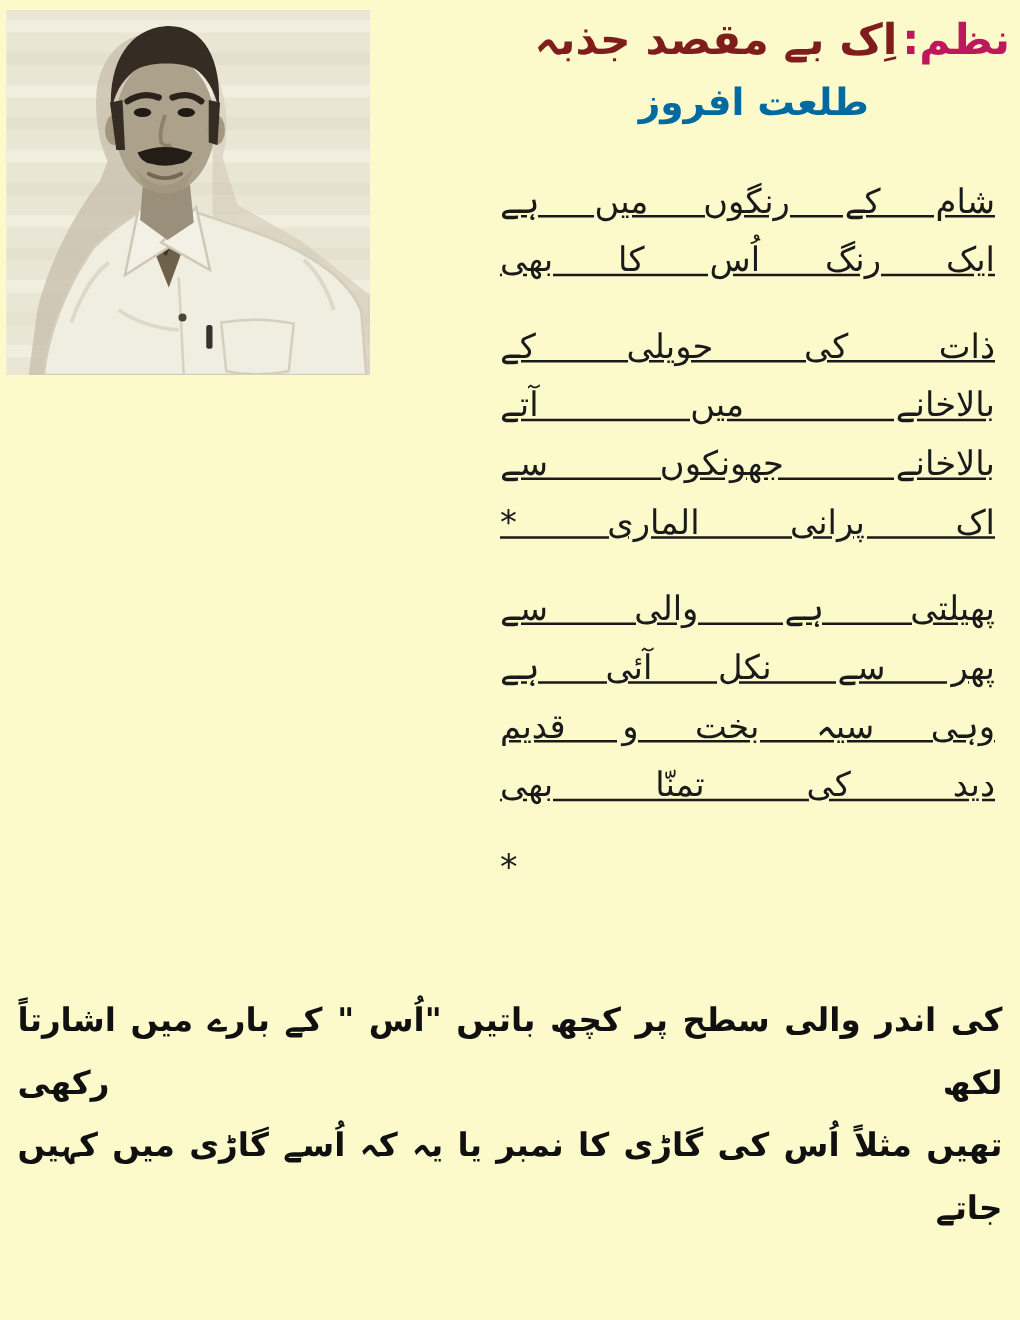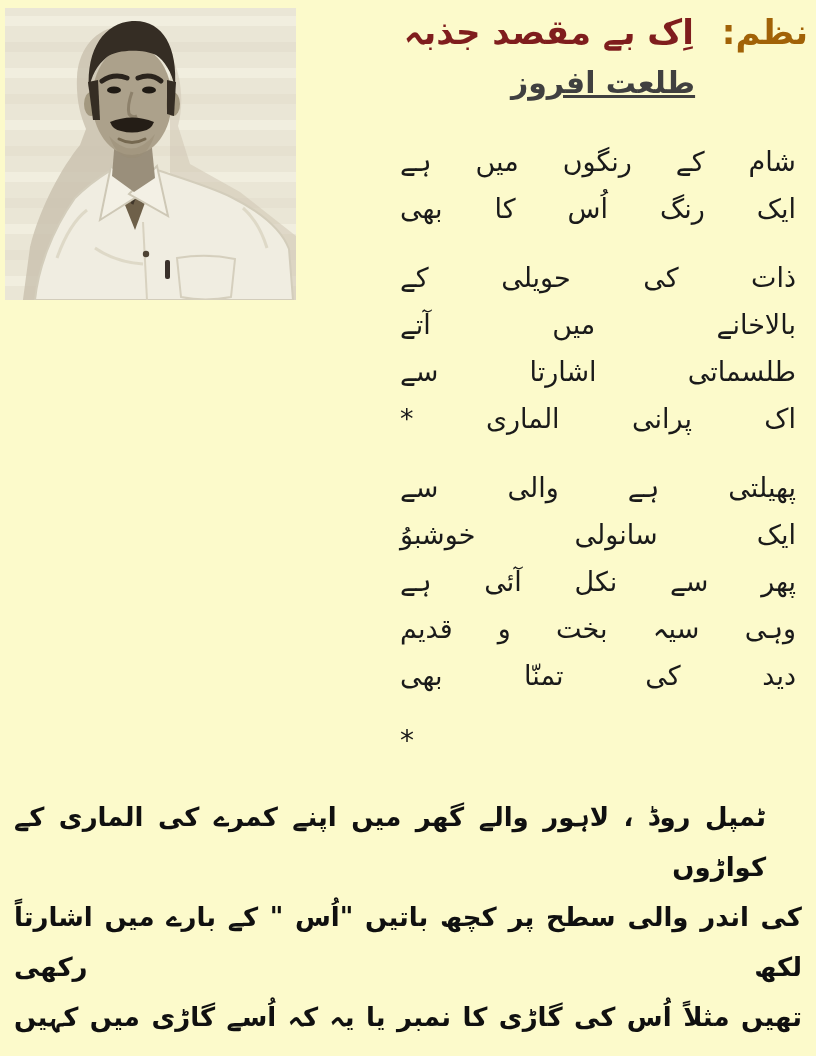--- a/index.html
+++ b/index.html
@@ -29,21 +29,21 @@
     width: 410px;
     direction: rtl;
   }
   .header-line1 {
     text-align: right;
     font-size: 34px;
     font-weight: bold;
     line-height: 56px;
     white-space: nowrap;
   }
-  .poem-label { color: #a16207; margin-left: 28px; }
+  .poem-label { color: #be185d; margin-left: 4px; }
   .poem-title { color: #8C1D22; }
   .poet-line {
     text-align: center;
     font-size: 30px;
     font-weight: bold;
     line-height: 46px;
     color: #2A36A0;
   }
 
   
@@ -53,20 +53,21 @@
     width: 396px;
     direction: rtl;
     font-size: 27px;
     line-height: 47px;
     color: #1A1A1A;
   }
   .stanza { margin-bottom: 22px; }
   .pline {
     text-align: justify;
     text-align-last: justify;
+    text-decoration: underline;
   }
   .asterisk-line {
     text-align: left;
     font-size: 28px;
     line-height: 40px;
     margin-top: 2px;
     color: #1A1A1A;
   }
 
   
@@ -148,42 +149,40 @@
     <path d="M127,84 q-5,14 -3,22 q3,4 8,2" stroke="#8D816B" stroke-width="3" fill="none"></path>
     <path d="M105,114 q22,-9 44,0 q-3,8 -11,9 q-11,3 -22,0 q-8,-1 -11,-9 Z" fill="#241D16"></path>
     <path d="M114,131 q13,7 26,0" stroke="#756850" stroke-width="3" fill="none" stroke-linecap="round"></path>
   </svg>
 </div>
 
 <div class="header">
   <div class="header-line1">
     <span class="poem-label">نظم:</span><span class="poem-title" style="color: #7f1d1d;">اِک بے مقصد جذبہ</span>
   </div>
-  <div class="poet-line" style="color: #404040; text-decoration: underline;">طلعت افروز</div>
+  <div class="poet-line" style="color: #0369a1;">طلعت افروز</div>
 </div>
 
 <div class="poem">
   <div class="stanza">
     <div class="pline">شام کے رنگوں میں ہے</div>
     <div class="pline">ایک رنگ اُس کا بھی</div>
   </div>
   <div class="stanza">
     <div class="pline">ذات کی حویلی کے</div>
     <div class="pline">بالاخانے میں آتے</div>
-    <div class="pline">طلسماتی اشارتا سے</div>
+    <div class="pline">بالاخانے جھونکوں سے</div>
     <div class="pline">اک پرانی الماری *</div>
   </div>
   <div class="stanza">
     <div class="pline">پھیلتی ہے والی سے</div>
-    <div class="pline">ایک سانولی خوشبوُ</div>
     <div class="pline">پھر سے نکل آئی ہے</div>
     <div class="pline">وہی سیہ بخت و قدیم</div>
     <div class="pline">دید کی تمنّا بھی</div>
   </div>
   <div class="asterisk-line">*</div>
 </div>
 
 <div class="prose">
-  <div class="pr-line first">ٹمپل روڈ ، لاہور والے گھر میں اپنے کمرے کی الماری کے کواڑوں</div>
   <div class="pr-line">کی اندر والی سطح پر کچھ باتیں "اُس " کے بارے میں اشارتاً لکھ رکھی</div>
   <div class="pr-line">تھیں مثلاً اُس کی گاڑی کا نمبر یا یہ کہ اُسے گاڑی میں کہیں جاتے</div>
 
 </div>
 
 </body></html>

